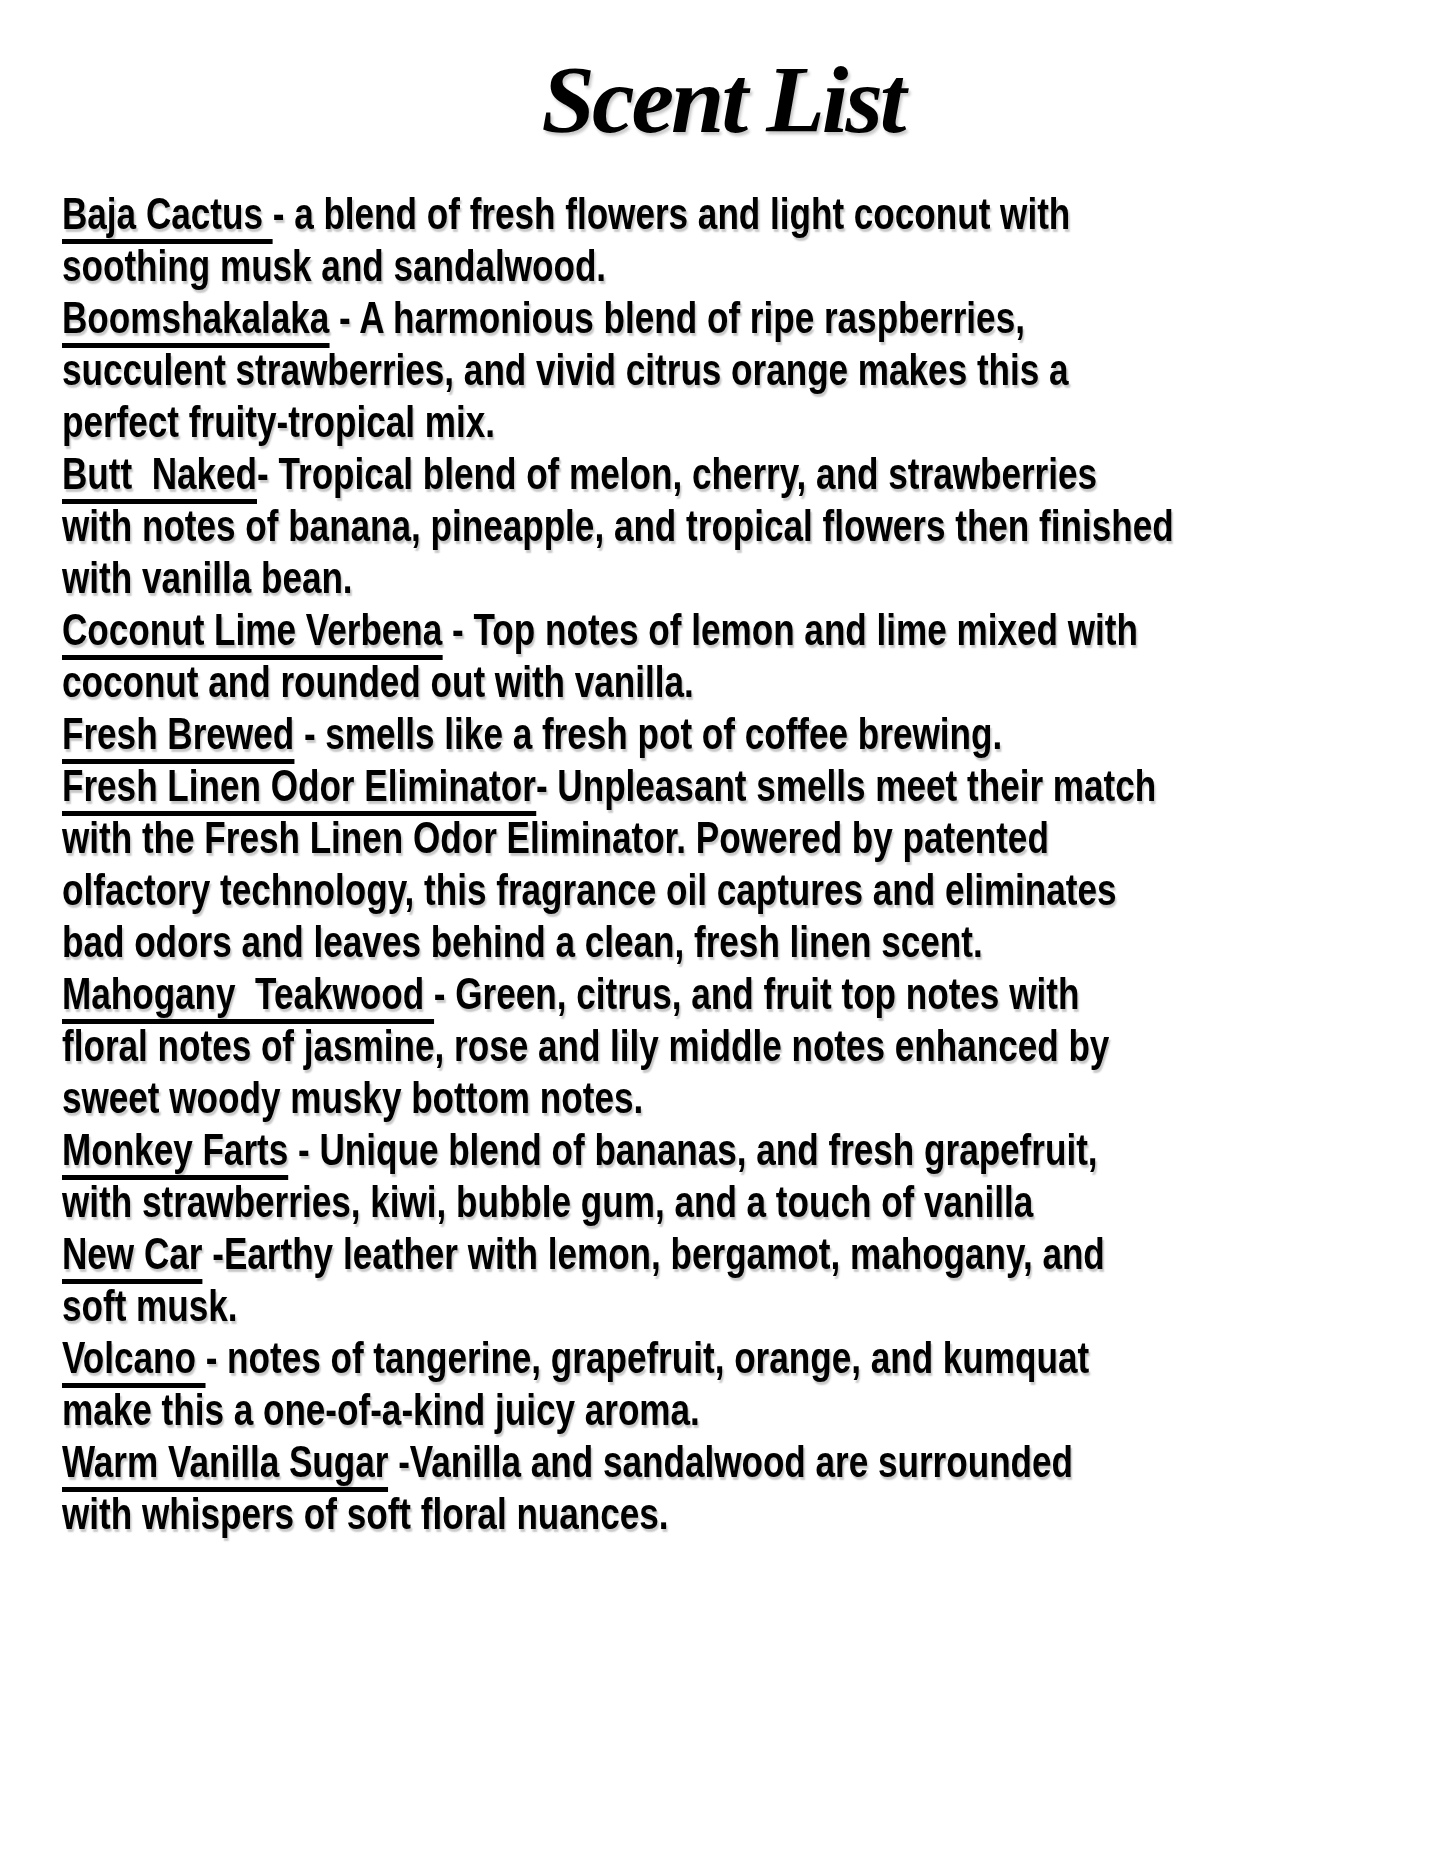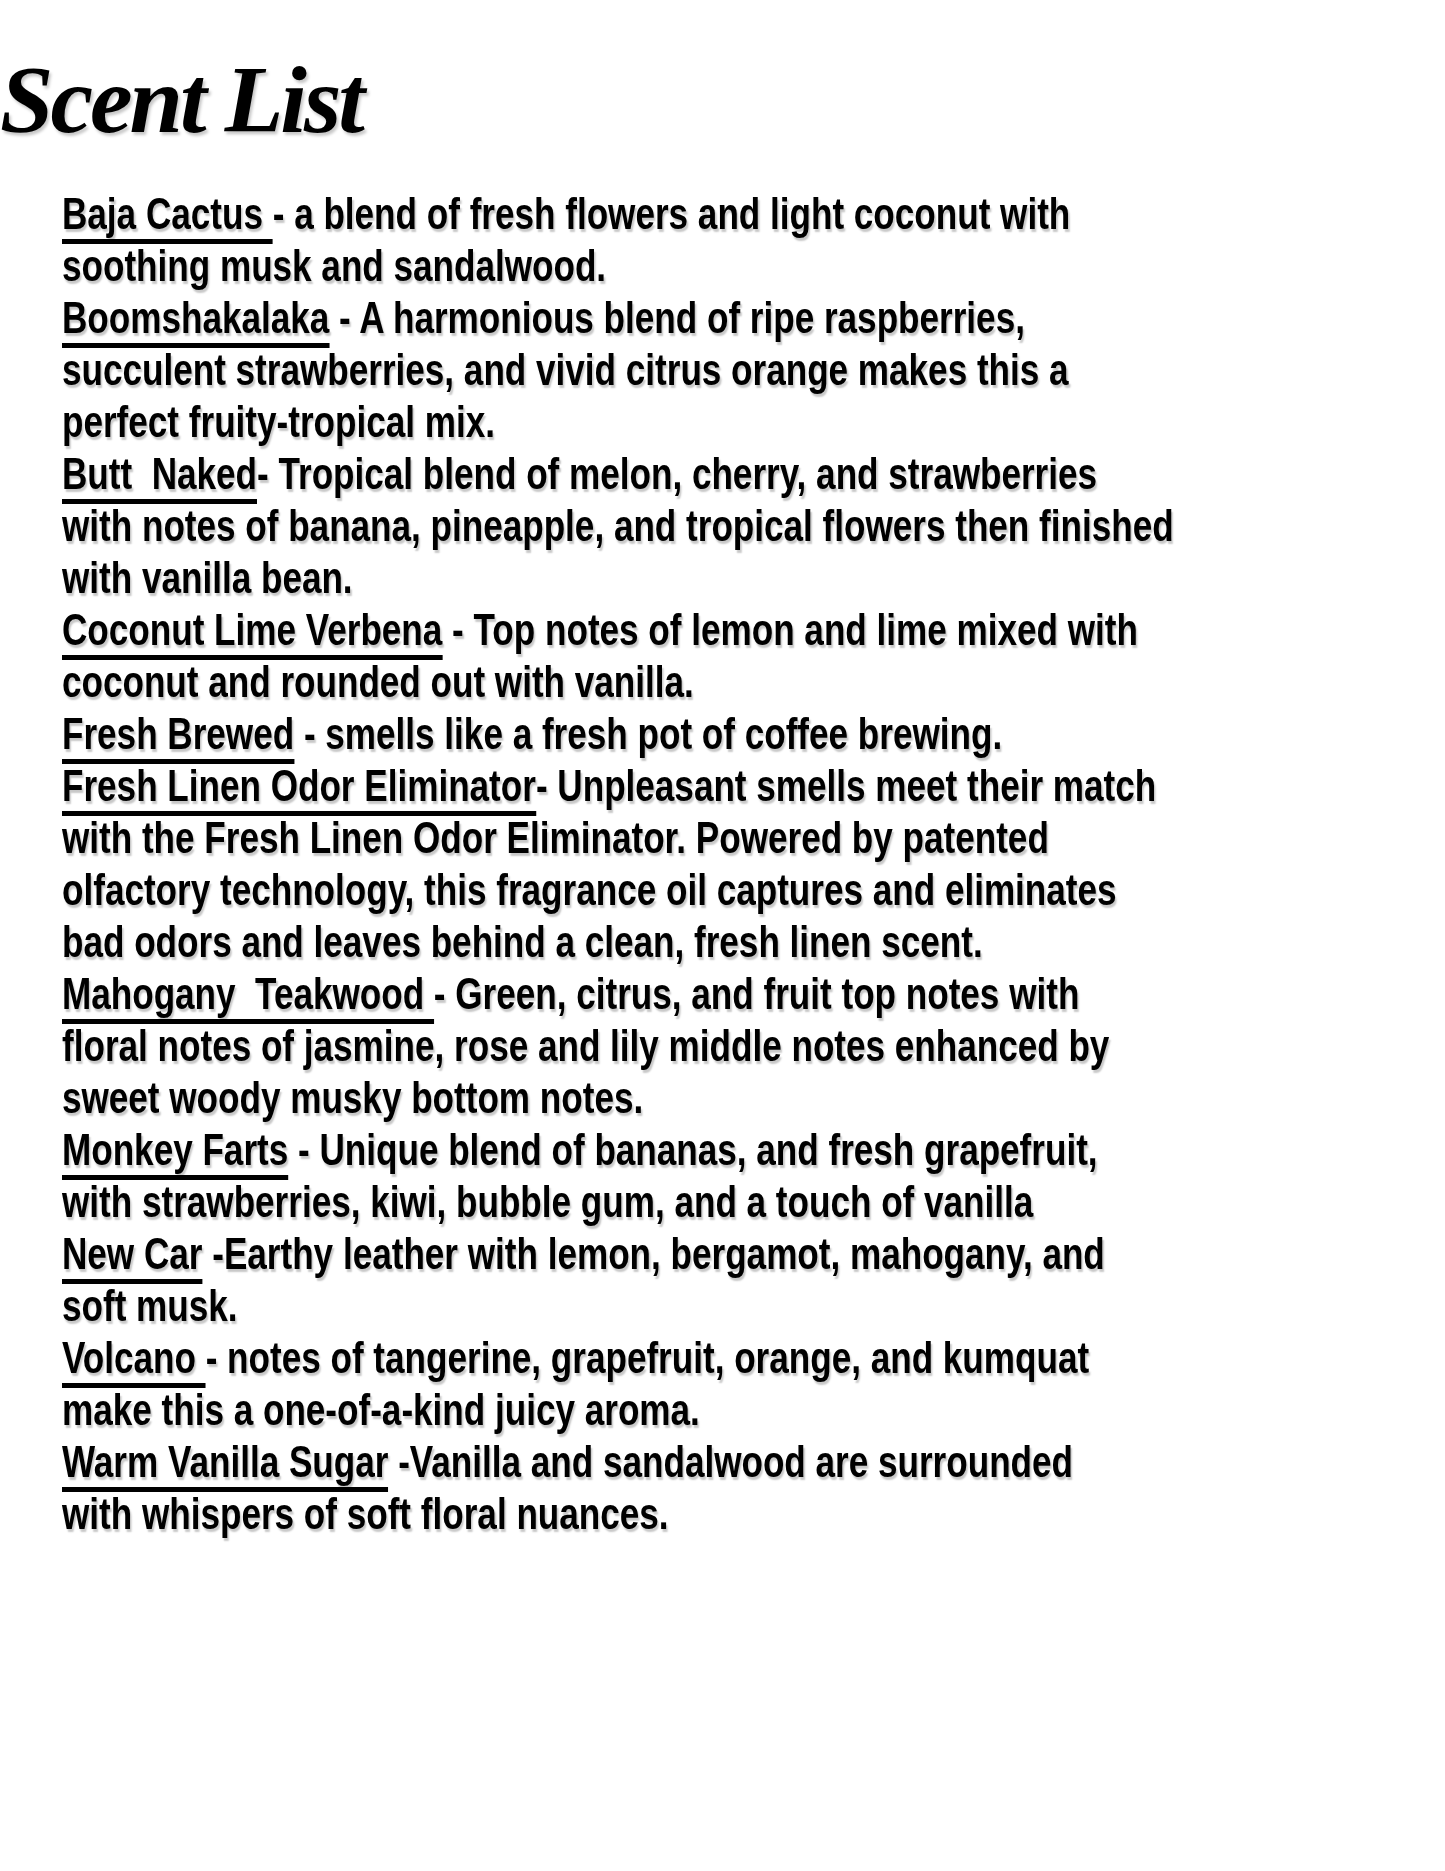--- a/index.html
+++ b/index.html
@@ -14,20 +14,21 @@
     background: #ffffff;
     color: #000000;
     overflow: hidden;
   }
   .title {
     position: absolute;
     top: 52px;
     left: 0;
     width: 100%;
     margin: 0;
+    text-align: center;
     font-family: "Liberation Serif", serif;
     font-style: italic;
     font-weight: 700;
     font-size: 96px;
     line-height: 1;
     letter-spacing: -3px;
     text-shadow: 2px 3px 3px rgba(0,0,0,0.22);
   }
   .list {
     position: absolute;

